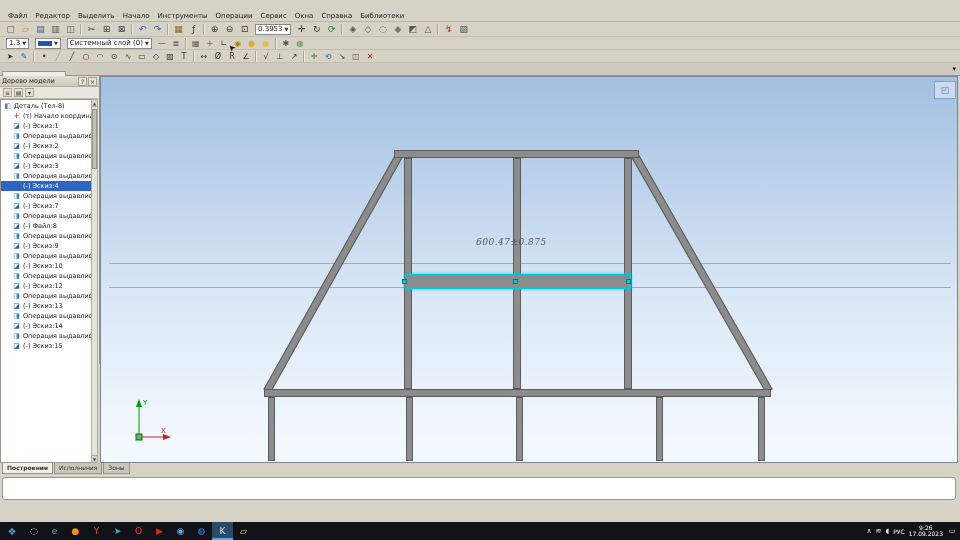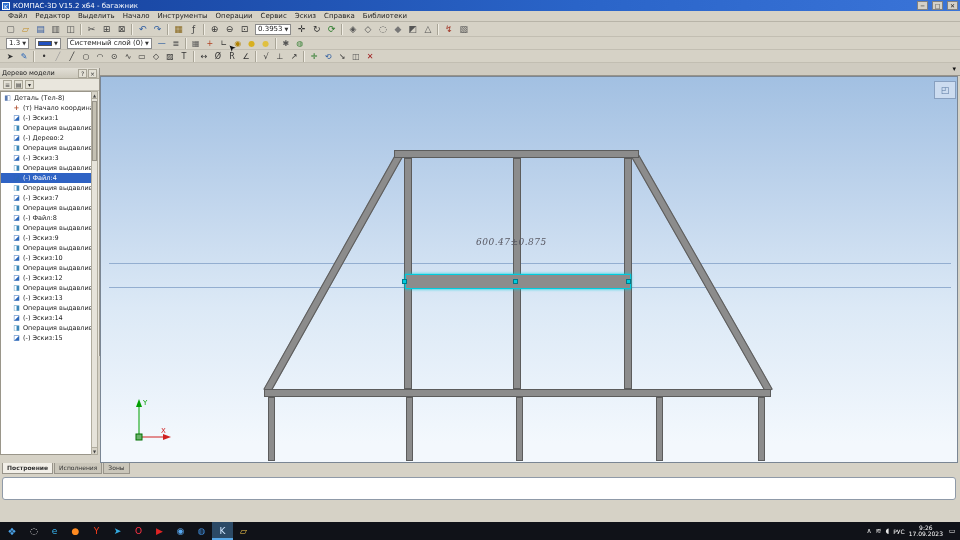--- a/index.html
+++ b/index.html
@@ -44,21 +44,21 @@
   .tabrow{position:absolute;left:0;top:63px;width:960px;height:13px;background:#cfcbc0;
     border-bottom:1px solid #98948a;}
   .doctab{position:absolute;left:2px;top:8px;height:28px;background:#f2efe8;
     border:1px solid #98948a;border-bottom:none;display:flex;align-items:center;
     gap:3px;padding:0 4px;font-size:7px;}
   .doctab .dicon{width:6px;height:7px;background:#fff;border:1px solid #4a6a9a;}
   .doctab .dclose{color:#555;font-size:7px;}
   .tab-overflow{position:absolute;right:4px;top:2px;font-size:7px;color:#111;}
 
   
-  .left-panel{position:absolute;left:0;top:68px;width:100px;height:288px;background:#e9e6dd;
+  .left-panel{position:absolute;left:0;top:76px;width:100px;height:288px;background:#e9e6dd;
     border-right:1px solid #98948a;}
   .panel-header{height:11px;background:linear-gradient(#e2dfd6,#cdc9bc);display:flex;
     align-items:center;padding:0 2px;border-bottom:1px solid #b0ac9e;}
   .panel-title{flex:1;font-size:6.5px;white-space:nowrap;overflow:hidden;}
   .pbtn{width:9px;height:9px;font-size:6px;line-height:8px;text-align:center;color:#333;
     border:1px solid #a8a496;background:#e4e1d6;margin-left:1px;flex:none;}
   .panel-toolbar{height:12px;display:flex;align-items:center;padding:0 2px;gap:1px;
     border-bottom:1px solid #c2beb2;}
   .tree{position:absolute;left:0;top:23px;width:92px;height:364px;background:#fff;
     border:1px solid #9a968a;overflow:hidden;padding-top:1px;}
@@ -125,38 +125,31 @@
   .clock{text-align:center;font-size:6px;line-height:6.5px;color:#fff;}
   .notif{width:10px;font-size:7px;color:#e8e8e8;text-align:center;}
 
   svg text{font-family:"DejaVu Sans",sans-serif;}
 </style>
 </head>
 <body>
 
 <div class="app" style="--frame: #8c8c8c; --sel: #00ccdd; --bg-top: #a2c0e2; --bg-bottom: #f3f8fd;">
 
-  <div class="titlebar">
-    <span class="appicon">K</span>
-    <span class="wtitle">КОМПАС-3D V15.2 x64 - багажник</span>
-    <span class="winbtn">─</span>
-    <span class="winbtn">□</span>
-    <span class="winbtn">✕</span>
-  </div>
 
   <div class="menubar">
 
   <span class="menu-item">Файл</span>
       <span class="menu-item">Редактор</span>
       <span class="menu-item">Выделить</span>
       <span class="menu-item">Начало</span>
       <span class="menu-item">Инструменты</span>
       <span class="menu-item">Операции</span>
       <span class="menu-item">Сервис</span>
-      <span class="menu-item">Эскиз</span>
+      <span class="menu-item">Окна</span>
       <span class="menu-item">Справка</span>
       <span class="menu-item">Библиотеки</span>
     </div>
 
   <div class="toolbar tb1">
     <span style="display:flex;align-items:center;">
 
     <span class="tbico" style="color: rgb(85, 85, 85);">▢</span>
         <span class="tbico" style="color: rgb(192, 138, 32);">▱</span>
         <span class="tbico" style="color: rgb(58, 95, 160);">▤</span>
@@ -304,41 +297,41 @@
           <span class="tlabel">(-) Эскиз:1</span>
         </div>
 
         <div class="tree-row">
           <span class="tico" data-icon="extrude"></span>
           <span class="tlabel">Операция выдавливания</span>
         </div>
 
         <div class="tree-row">
           <span class="tico" data-icon="sketch"></span>
-          <span class="tlabel">(-) Дерево:2</span>
+          <span class="tlabel">(-) Эскиз:2</span>
         </div>
 
         <div class="tree-row">
           <span class="tico" data-icon="extrude"></span>
           <span class="tlabel">Операция выдавливания</span>
         </div>
 
         <div class="tree-row">
           <span class="tico" data-icon="sketch"></span>
           <span class="tlabel">(-) Эскиз:3</span>
         </div>
 
         <div class="tree-row">
           <span class="tico" data-icon="extrude"></span>
           <span class="tlabel">Операция выдавливания</span>
         </div>
 
         <div class="tree-row selected">
           <span class="tico" data-icon="sketch"></span>
-          <span class="tlabel">(-) Файл:4</span>
+          <span class="tlabel">(-) Эскиз:4</span>
         </div>
 
         <div class="tree-row">
           <span class="tico" data-icon="extrude"></span>
           <span class="tlabel">Операция выдавливания</span>
         </div>
 
         <div class="tree-row">
           <span class="tico" data-icon="sketch"></span>
           <span class="tlabel">(-) Эскиз:7</span>

